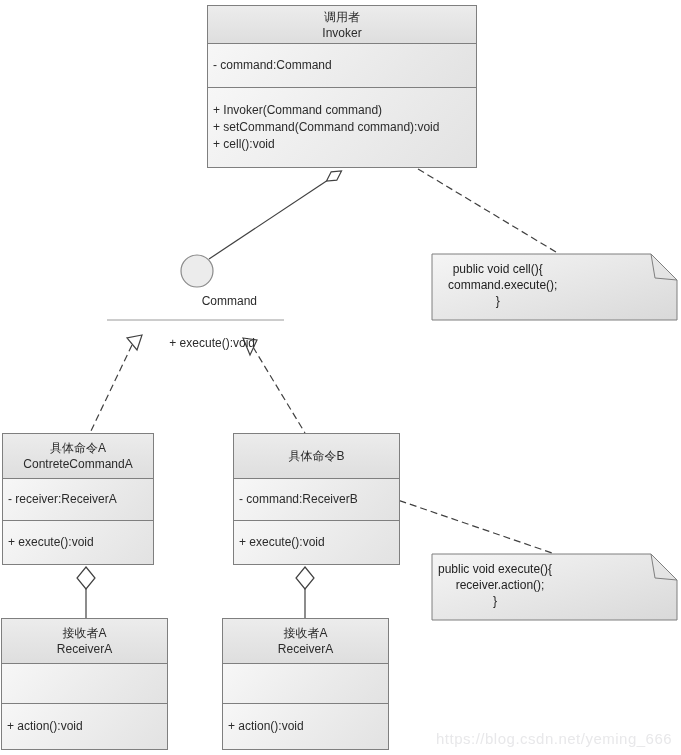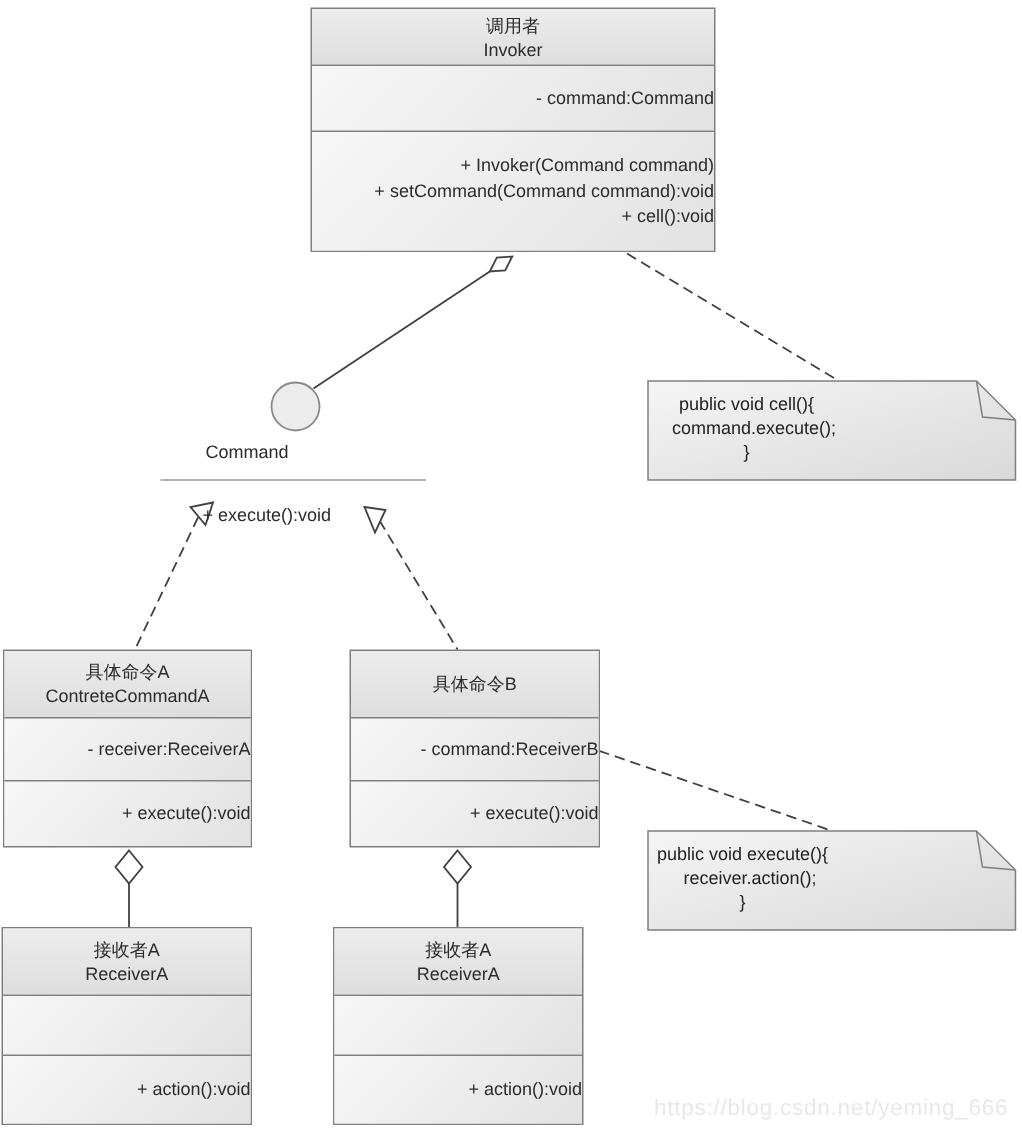--- a/index.html
+++ b/index.html
@@ -10,23 +10,23 @@
     position:absolute;box-sizing:border-box;border:1px solid #7f7f7f;
     display:flex;flex-direction:column;font-size:12px;color:#2b2b2b;
   }
   .sec{box-sizing:border-box;background:linear-gradient(135deg,#f7f7f7 0%,#e2e2e2 100%);}
   .sec + .sec{border-top:1px solid #7f7f7f;}
   .sec.title{
     background:linear-gradient(180deg,#ececec,#dedede);
     display:flex;flex-direction:column;justify-content:center;
     text-align:center;line-height:16px;
   }
-  .sec.body{display:flex;flex-direction:column;justify-content:center;padding-left:5px;line-height:17px;align-items:flex-end;}
+  .sec.body{display:flex;flex-direction:column;justify-content:center;padding-left:5px;line-height:17px;}
   .sec.grow{flex:1 1 auto;}
-  .floating-label{position:absolute;font-size:12px;color:#2b2b2b;text-align:left;}
+  .floating-label{position:absolute;font-size:12px;color:#2b2b2b;text-align:right;}
   .note-text{position:absolute;font-size:12px;line-height:16px;color:#222222;}
   .note-text div{white-space:pre;text-align:center;}
   .watermark{position:absolute;left:436px;top:730px;font-size:15px;color:#e8e8ea;letter-spacing:0.5px;}
 </style>
 </head>
 <body>
 
 <div class="canvas">
 
   <svg class="connectors" width="681" height="755" viewBox="0 0 681 755">
@@ -86,21 +86,21 @@
     <div>   command.execute();</div>
     <div>}</div>
   </div>
 
   <div class="note-text" style="left:438px;top:561px">
     <div>public void execute(){</div>
     <div>   receiver.action();</div>
     <div>}</div>
   </div>
 
-  <div class="uml-class" style="left:2px;top:433px;width:166px;height:132px">
+  <div class="uml-class" style="left:2px;top:433px;width:152px;height:132px">
     <div class="sec title" style="height:44px">
       <div>具体命令A</div>
       <div>ContreteCommandA</div>
     </div>
     <div class="sec body" style="height:42px">
       <div>- receiver:ReceiverA</div>
     </div>
     <div class="sec body grow">
       <div>+ execute():void</div>
     </div>

